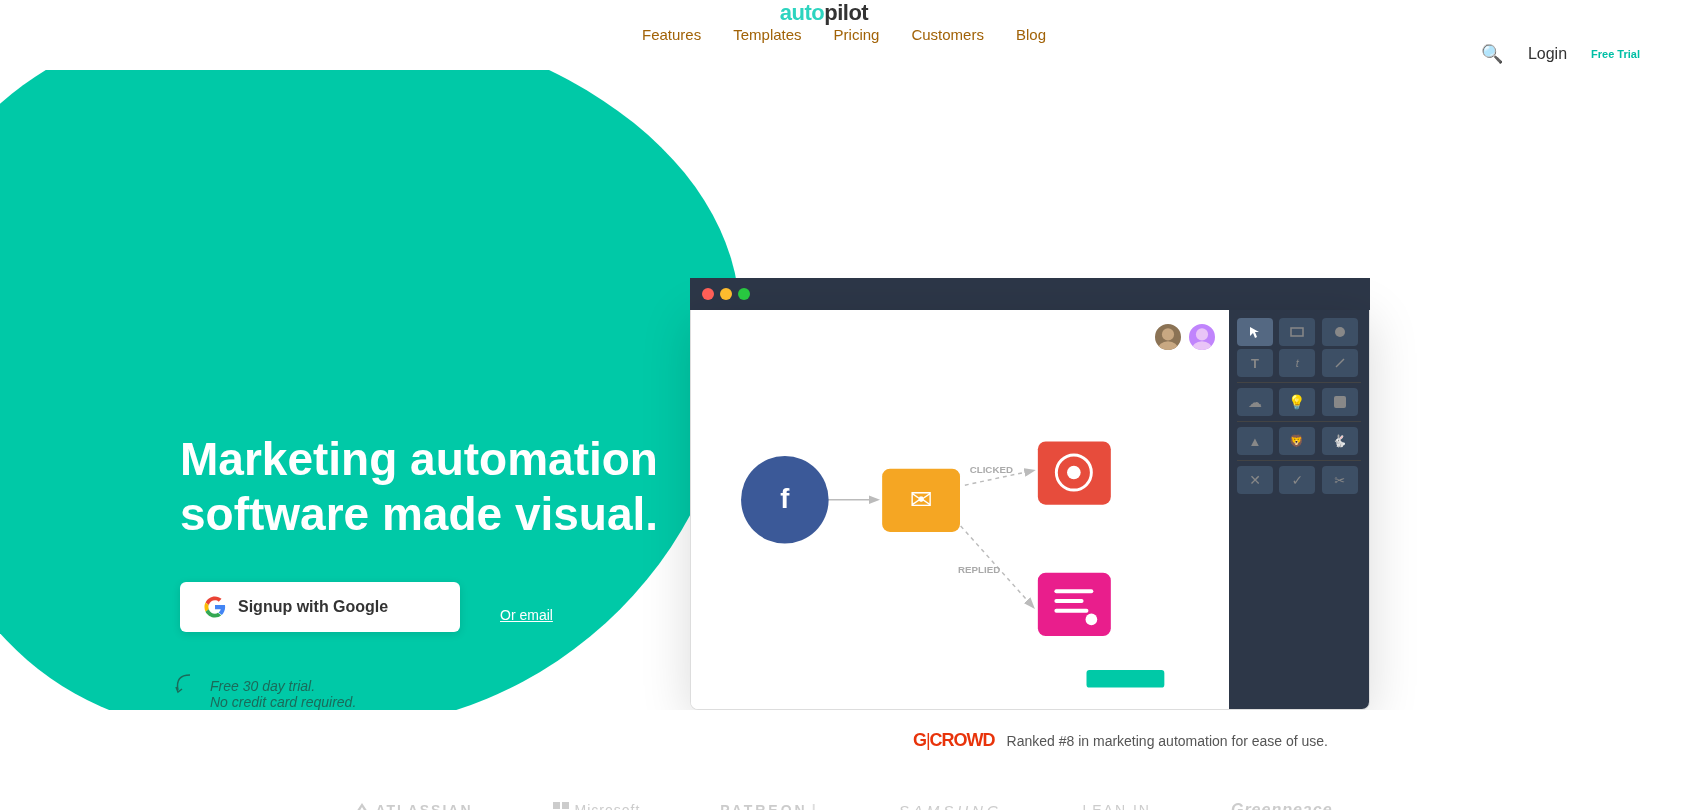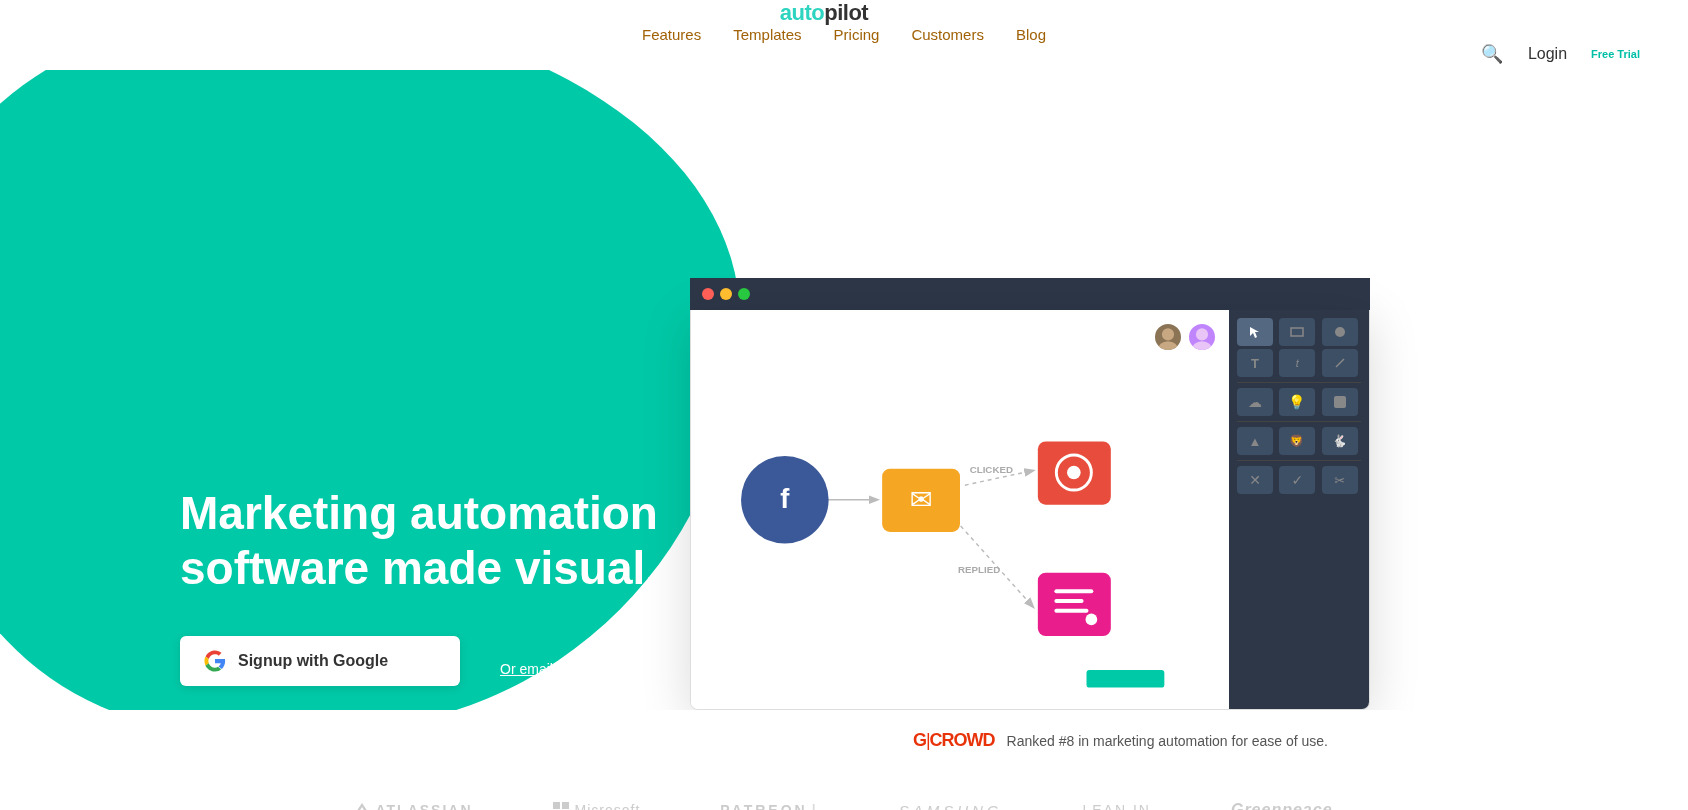--- a/index.html
+++ b/index.html
@@ -124,20 +124,28 @@
           <path fill="#EA4335" d="M24 9.5c3.14 0 5.95 1.08 8.17 2.85l6.09-6.09C34.46 3.04 29.51 1 24 1 14.84 1 7.06 6.48 3.45 14.24l7.1 5.52C12.26 13.52 17.66 9.5 24 9.5z"></path>
           <path fill="#4285F4" d="M46.1 24.55c0-1.64-.15-3.22-.42-4.73H24v8.95h12.42c-.54 2.9-2.18 5.36-4.64 7.01l7.1 5.52C42.99 37.27 46.1 31.39 46.1 24.55z"></path>
           <path fill="#FBBC05" d="M10.55 28.24A14.5 14.5 0 0 1 9.5 24c0-1.48.26-2.91.72-4.24l-7.1-5.52A23.04 23.04 0 0 0 1 24c0 3.69.88 7.18 2.45 10.28l7.1-5.52z"></path>
           <path fill="#34A853" d="M24 47c5.51 0 10.14-1.83 13.52-4.96l-7.1-5.52C28.53 38.04 26.37 38.5 24 38.5c-6.34 0-11.74-4.02-13.68-9.76l-7.1 5.52C7.06 41.52 14.84 47 24 47z"></path>
         </svg>
         <span>Signup with Google</span>
       </button>
       <a class="or-email">Or email</a>
     </div>
 
+    <div class="free-trial-note">
+      <svg class="arrow-svg" width="30" height="30" viewBox="0 0 30 30">
+        <path d="M 20 5 Q 5 5 8 20" stroke="#1a6b5a" stroke-width="1.5" fill="none"></path>
+        <path d="M 6 17 L 8 22 L 12 19" stroke="#1a6b5a" stroke-width="1.5" fill="none"></path>
+      </svg>
+      <span>Free 30 day trial.</span><br>
+      <span>No credit card required.</span>
+    </div>
   </div>
 
   <div class="hero-right">
     <div style="width: 680px;">
 
       <div class="frame-titlebar">
         <div class="app-toolbar-dot dot-red"></div>
         <div class="app-toolbar-dot dot-yellow"></div>
         <div class="app-toolbar-dot dot-green"></div>
       </div>

